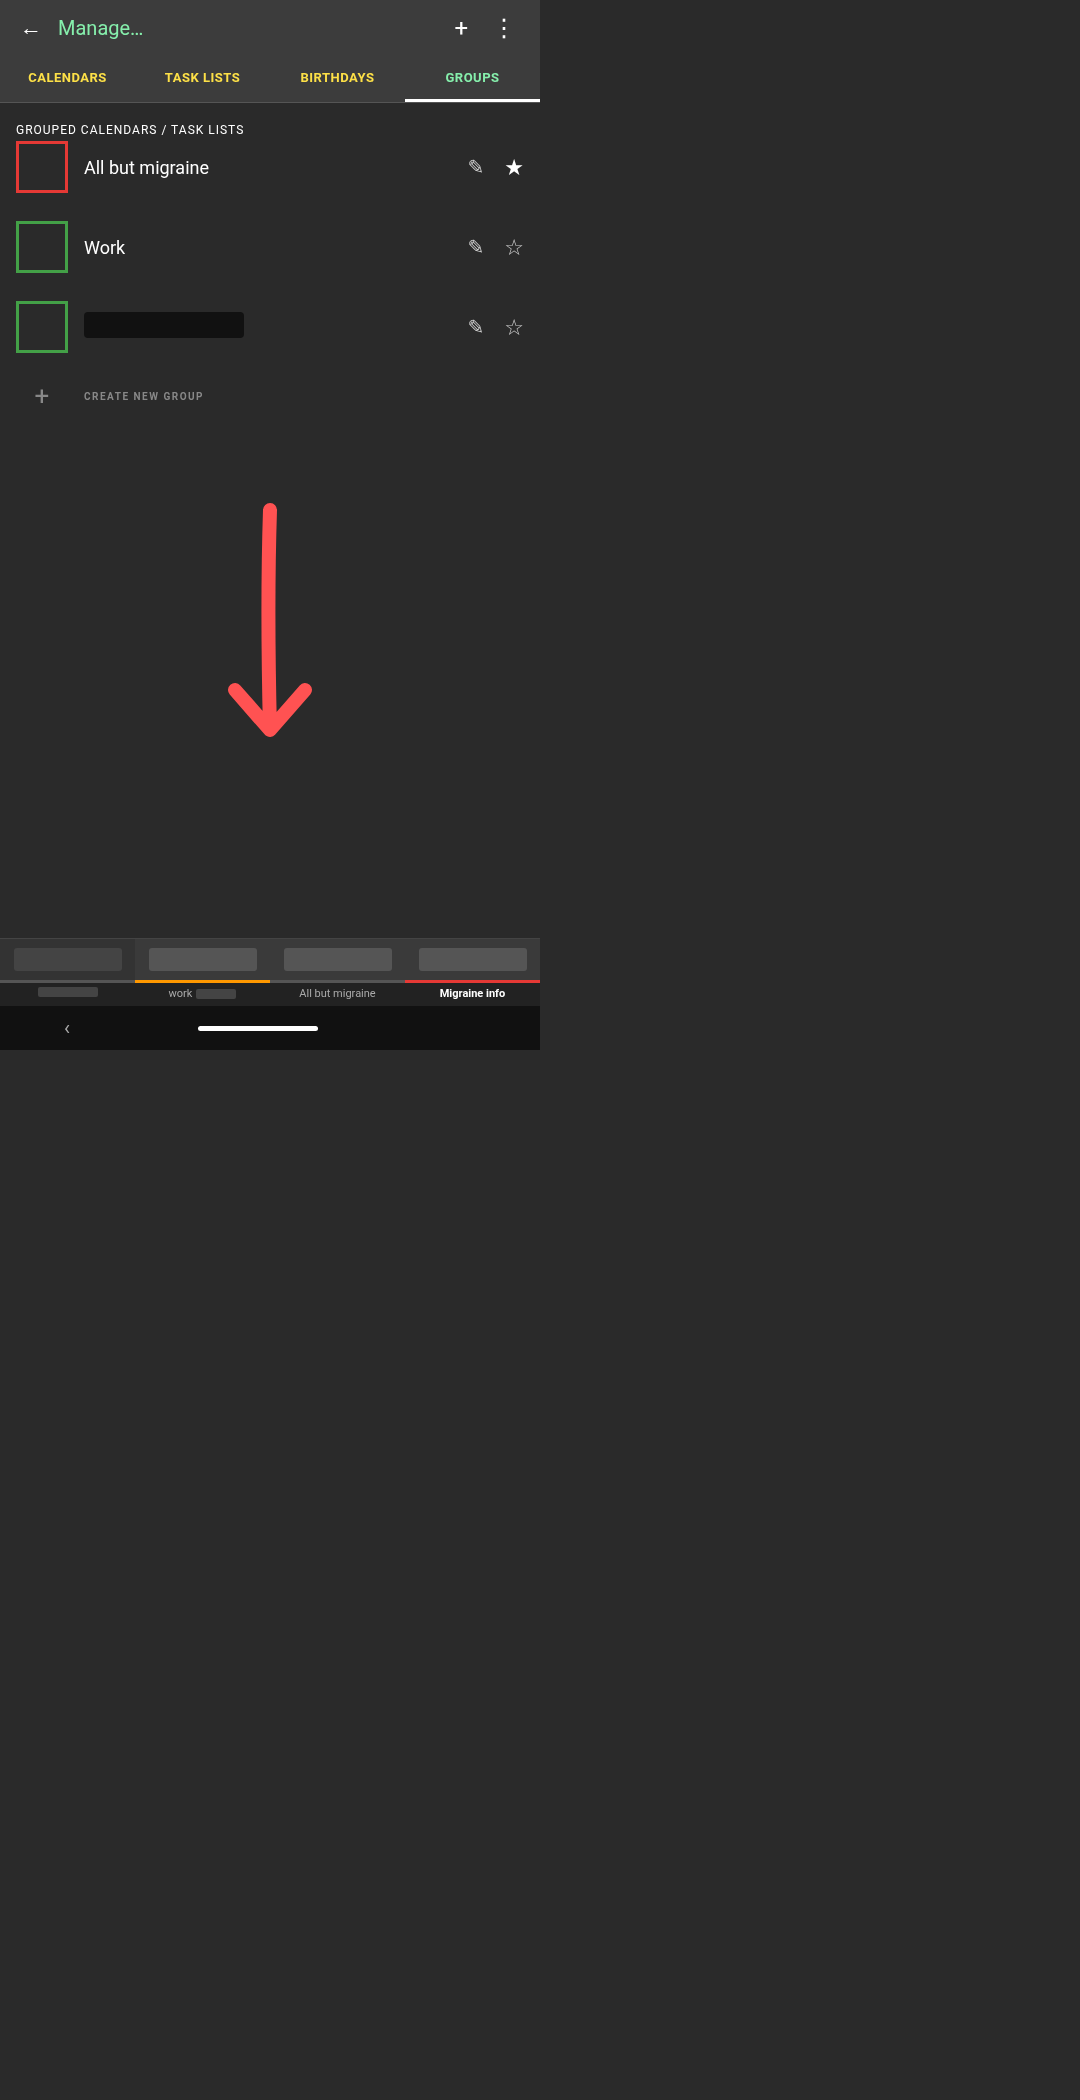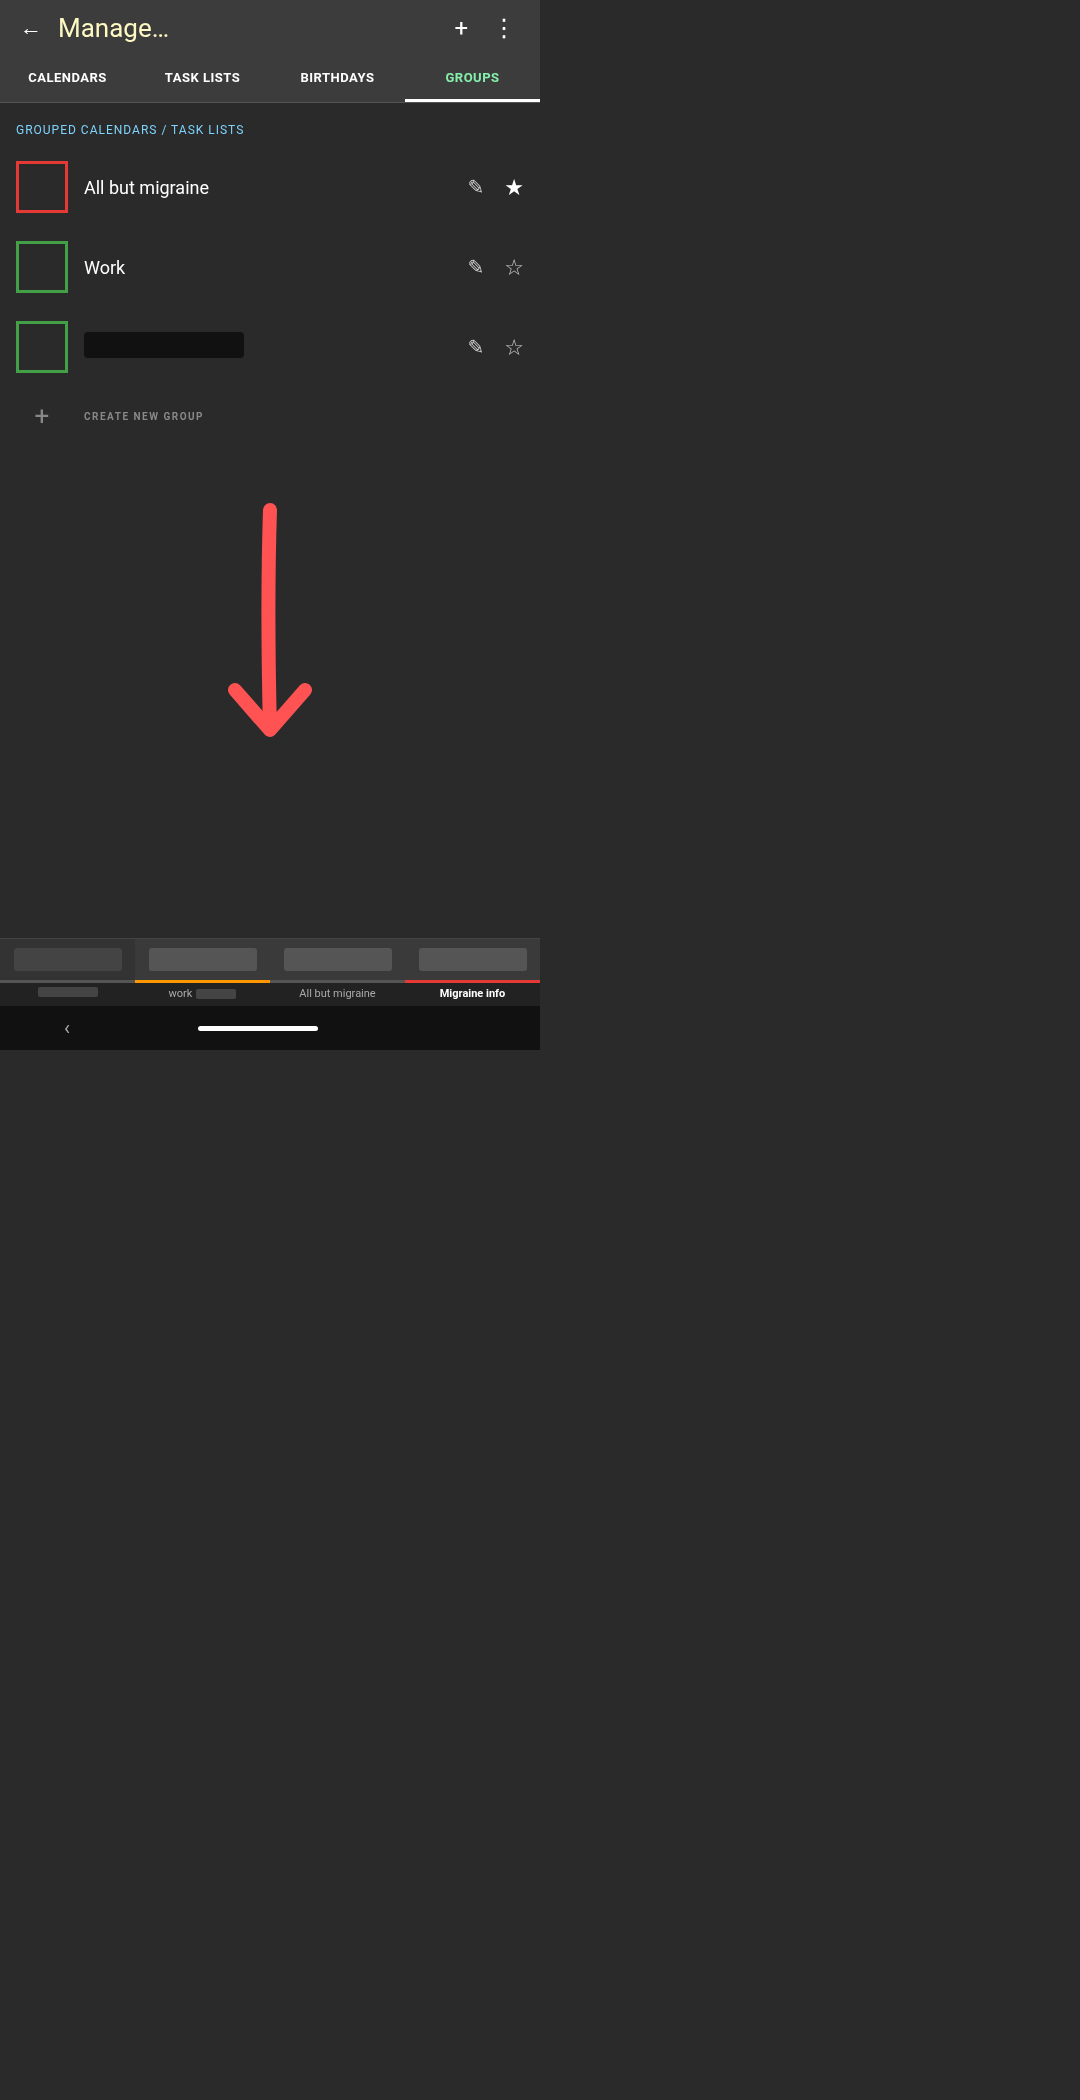--- a/index.html
+++ b/index.html
@@ -25,22 +25,22 @@
     }
 
     .top-bar-back {
       color: white;
       font-size: 22px;
       cursor: pointer;
       padding: 4px;
     }
 
     .top-bar-title {
-      color: #fef9c3;
-      font-size: 26px;
+      color: #86efac;
+      font-size: 20px;
       flex: 1;
     }
 
     .top-bar-actions {
       display: flex;
       align-items: center;
       gap: 8px;
     }
 
     .top-bar-icon {
@@ -54,45 +54,45 @@
     .tabs {
       background: #3c3c3c;
       display: flex;
       border-bottom: 1px solid #555;
     }
 
     .tab {
       flex: 1;
       padding: 14px 4px;
       text-align: center;
-      color: #ffffff;
+      color: #fde047;
       font-size: 13px;
       font-weight: bold;
       letter-spacing: 0.5px;
       cursor: pointer;
       border-bottom: 3px solid transparent;
       text-transform: uppercase;
     }
 
     .tab.active {
       color: #86efac;
       border-bottom: 3px solid white;
     }
 
     
     .content {
       padding: 20px 16px;
     }
 
     .section-label {
-      color: #7dd3fc;
+      color: #ffffff;
       font-size: 12px;
       letter-spacing: 1px;
       text-transform: uppercase;
-      margin-bottom: 24px;
+      margin-bottom: 4px;
     }
 
     
     .group-item {
       display: flex;
       align-items: center;
       margin-bottom: 28px;
       gap: 16px;
     }
 

